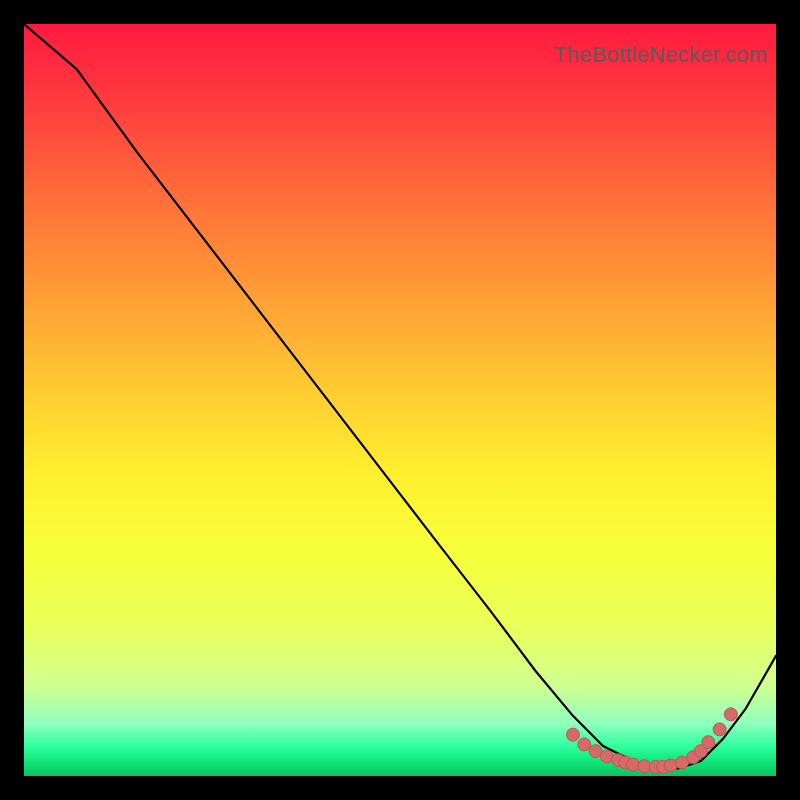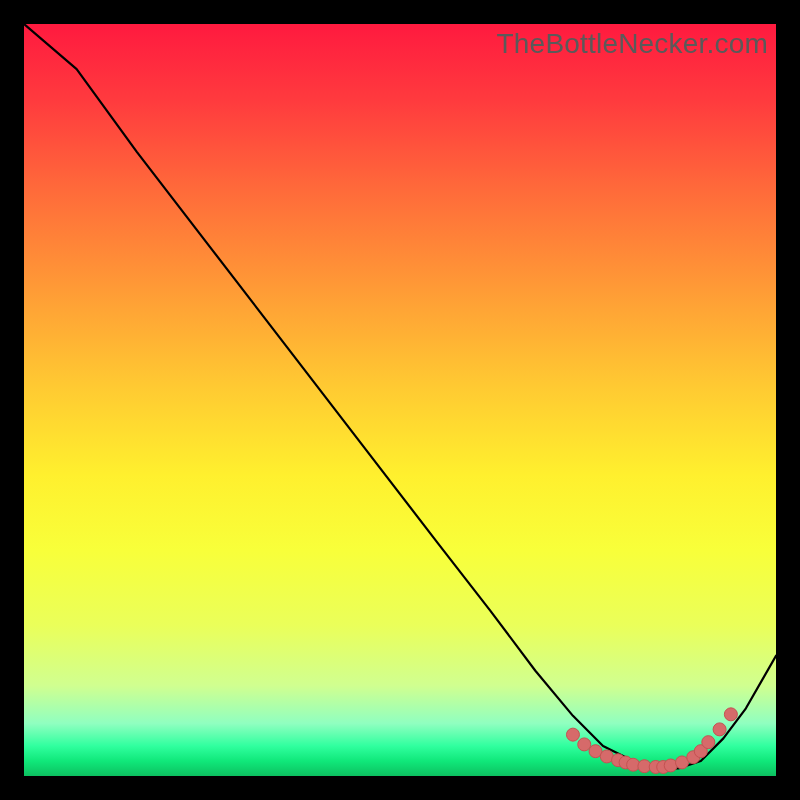--- a/index.html
+++ b/index.html
@@ -40,24 +40,24 @@
       #eaff5a 80%,
       #d0ff90 88%,
       #90ffc0 93%,
       #30ff9f 96%,
       #10e87a 98%,
       #0cc060 100%
     );
   }
   .watermark {
     position: absolute;
-    top: 4px;
+    top: 18px;
     right: 8px;
     font-family: Arial, Helvetica, sans-serif;
-    font-size: 28px;
+    font-size: 22px;
     color: #5a5a5a;
     font-weight: 500;
     letter-spacing: 0.2px;
     z-index: 10;
   }
   svg.overlay {
     position: absolute;
     left: 0;
     top: 0;
     width: 100%;

